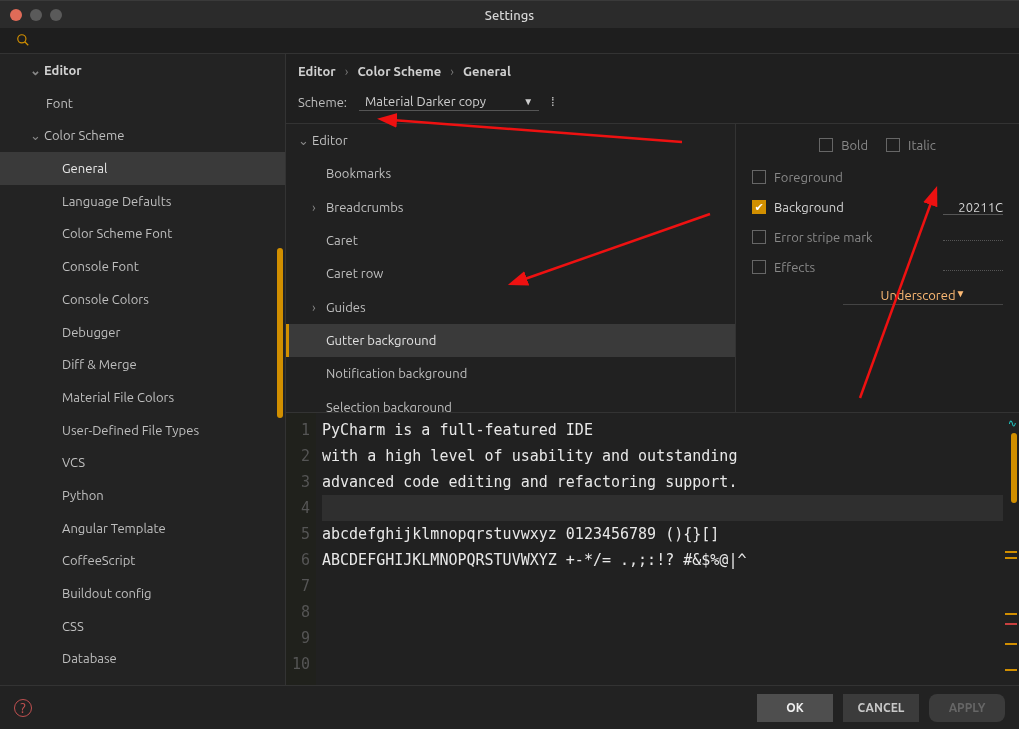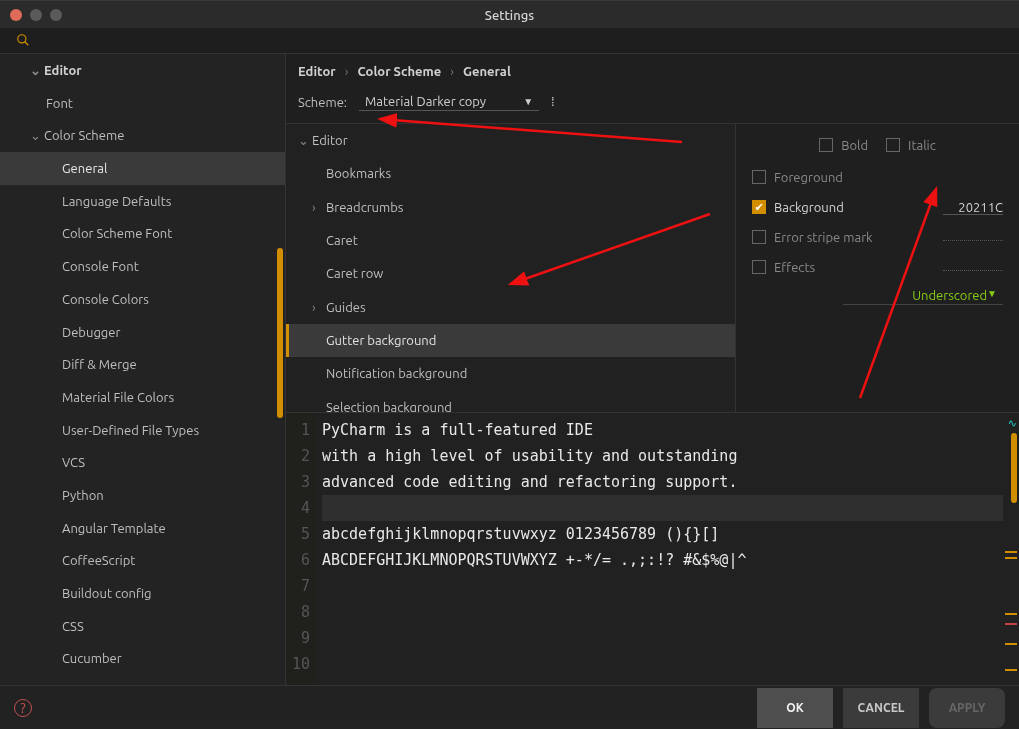--- a/index.html
+++ b/index.html
@@ -136,21 +136,21 @@
     min-width: 60px;
     text-align: right;
   }
   .color-dotted {
     margin-left: auto; width: 60px; border-bottom: 1px dotted #555;
     height: 8px;
   }
   .effect-select {
     margin: 4px 0 0 auto; width: 160px;
     border-bottom: 1px solid #444; padding: 2px 6px;
-    color: #84cc16; display: flex; justify-content: flex-end;
+    color: #fdba74; display: flex; justify-content: center;
   }
   .bold-italic { display: flex; gap: 18px; justify-content: center; padding-bottom: 10px; }
   .preview {
     flex: 1;
     display: flex;
     background: #212121;
     font-family: "DejaVu Sans Mono", "Menlo", monospace;
     font-size: 15px;
     color: #e8e8e8;
     position: relative;
@@ -185,21 +185,21 @@
     border-top: 1px solid #333;
     background: #222;
     position: relative;
   }
   .footer .help {
     position: absolute; left: 14px; color: #c05050; font-size: 14px;
     width: 18px; height: 18px; border: 1.5px solid #c05050; border-radius: 50%;
     display:flex; align-items:center; justify-content:center;
   }
   .btn {
-    min-width: 76px; height: 40px;
+    min-width: 76px; height: 28px;
     background: #3b3b3b; color: #c8c8c8;
     display: flex; align-items: center; justify-content: center;
     font-size: 12px; font-weight: bold;
     cursor: pointer;
   }
   .btn.primary { background: #4e4e4e; color: #eee; }
   .btn.disabled { color: #666; border-radius: 8px; }
   
   .arrow-svg { position: absolute; pointer-events: none; z-index: 100; }
 </style>
@@ -238,21 +238,20 @@
       <div class="node level2"><span>Debugger</span></div>
       <div class="node level2"><span>Diff &amp; Merge</span></div>
       <div class="node level2"><span>Material File Colors</span></div>
       <div class="node level2"><span>User-Defined File Types</span></div>
       <div class="node level2"><span>VCS</span></div>
       <div class="node level2"><span>Python</span></div>
       <div class="node level2"><span>Angular Template</span></div>
       <div class="node level2"><span>CoffeeScript</span></div>
       <div class="node level2"><span>Buildout config</span></div>
       <div class="node level2"><span>CSS</span></div>
-      <div class="node level2"><span>Cucumber</span></div>
       <div class="node level2"><span>Database</span></div>
     </div>
 
   <div class="main">
     <div class="breadcrumb">
       <span>Editor</span>
       <span class="sep">›</span>
       <span>Color Scheme</span>
       <span class="sep">›</span>
       <span>General</span>

